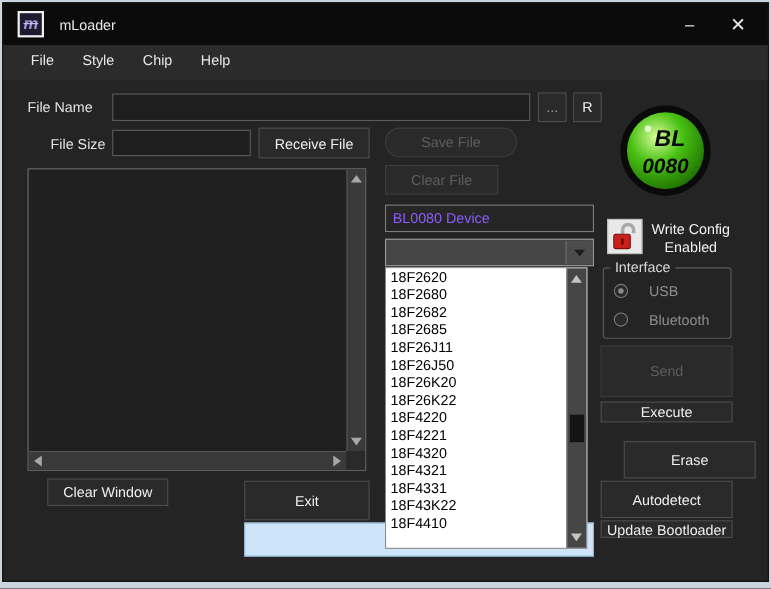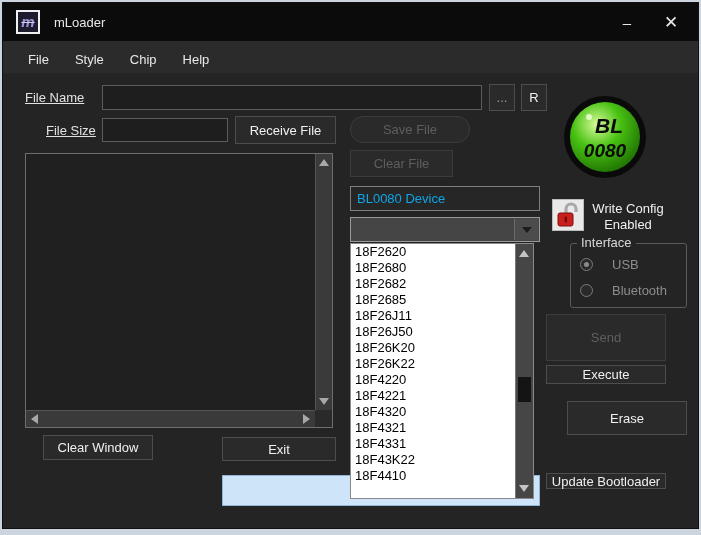--- a/index.html
+++ b/index.html
@@ -33,25 +33,25 @@
   .caption-btn {
     position:absolute; top:6px; width:34px; height:26px;
     display:flex; align-items:center; justify-content:center;
     color:#e8e8e8; font-size:15px;
   }
   #btn-min { right:54px; }
   #btn-close { right:10px; font-size:17px; }
   
   #menubar {
     position:absolute; left:0; top:38px; right:0; height:32px;
-    background:#2b2b2b; display:flex; align-items:flex-end; padding-left:12px;
+    background:#2b2b2b; display:flex; align-items:flex-start; padding-left:12px;
   }
   .menu-item { color:#e8e8e8; font-size:13px; padding:6px 13px; }
   
-  .lbl { position:absolute; color:#e2e2e2; font-size:13px;text-decoration:underline; }
+  .lbl { position:absolute; color:#e2e2e2; font-size:13px; }
   .tinput {
     position:absolute; background:#1e1e1e; border:1px solid #5c5c5c;
     color:#e2e2e2; font-size:13px; padding:0 6px;
     font-family:"Liberation Sans", sans-serif; outline:none;
   }
   .btn {
     position:absolute; background:#2a2a2a; border:1px solid #4d4d4d;
     color:#f0f0f0; font-size:13px; display:flex; align-items:center;
     justify-content:center; font-family:"Liberation Sans", sans-serif;
   }
@@ -71,21 +71,21 @@
   }
   .sb-corner { position:absolute; right:0; bottom:0; width:17px; height:17px; background:#2a2a2a; }
   .arr { position:absolute; width:0; height:0; }
   .arr-up   { border-left:5px solid transparent; border-right:5px solid transparent; border-bottom:7px solid #a8a8a8; left:3px; top:5px; }
   .arr-down { border-left:5px solid transparent; border-right:5px solid transparent; border-top:7px solid #a8a8a8; left:3px; bottom:5px; }
   .arr-left { border-top:5px solid transparent; border-bottom:5px solid transparent; border-right:7px solid #a8a8a8; left:5px; top:3px; }
   .arr-right{ border-top:5px solid transparent; border-bottom:5px solid transparent; border-left:7px solid #a8a8a8; right:5px; top:3px; }
   
   #device-field {
     position:absolute; left:347px; top:183px; width:190px; height:25px;
-    background:#262626; border:1px solid #7e7e7e; color:#0ea5e9;
+    background:#262626; border:1px solid #7e7e7e; color:#8b5cf6;
     font-size:13px; display:flex; align-items:center; padding-left:6px;
   }
   #device-combo {
     position:absolute; left:347px; top:214px; width:190px; height:25px;
     background:#454545; border:1px solid #9a9a9a;
   }
   #combo-btn {
     position:absolute; right:1px; top:1px; bottom:1px; width:24px;
     background:#4c4c4c; border-left:1px solid #6a6a6a;
     display:flex; align-items:center; justify-content:center;
@@ -115,21 +115,21 @@
     background:#e9e9e9; border:1px solid #bcbcbc;
     display:flex; align-items:center; justify-content:center;
   }
   #wc-label {
     position:absolute; left:584px; top:198px; width:82px;
     color:#f0f0f0; font-size:13px; text-align:center; line-height:16px;
   }
   
   #iface-group {
     position:absolute; left:545px; top:240px; width:117px; height:65px;
-    border:1px solid #5a5a5a; border-radius:3px;margin-left:22px;
+    border:1px solid #5a5a5a; border-radius:3px;
   }
   #iface-title {
     position:absolute; left:6px; top:-9px; background:#242424;
     color:#d8d8d8; font-size:13px; padding:0 4px;
   }
   .radio-row { position:absolute; left:9px; display:flex; align-items:center; color:#8d8d8d; font-size:13px;gap:12px; }
   .radio-dot {
     width:13px; height:13px; border:1px solid #7a7a7a; border-radius:50%;
     margin-right:7px; background:#2a2a2a; position:relative;
   }
@@ -258,20 +258,21 @@
     </div>
     <div class="radio-row" style="top:39px;">
       <div class="radio-dot" id="radio1"></div>
       <span>Bluetooth</span>
     </div>
   </div>
 
   <div class="btn disabled" style="left:543px; top:311px; width:120px; height:47px;">Send</div>
   <div class="btn" style="left:543px; top:362px; width:120px; height:19px;">Execute</div>
   <div class="btn" style="left:564px; top:398px; width:120px; height:34px;">Erase</div>
+  <div class="btn" style="left:543px; top:434px; width:120px; height:34px;">Autodetect</div>
   <div class="btn" style="left:543px; top:470px; width:120px; height:16px;">Update Bootloader</div>
 
   <div class="btn" style="left:40px; top:432px; width:110px; height:25px;">Clear Window</div>
-  <div class="btn" style="left:219px; top:434px; width:114px; height:24px;">Exit</div>
+  <div class="btn" style="left:219px; top:434px; width:114px; height:36px;">Exit</div>
 
   <div id="status-field"></div>
 
 </div>
 
 </body></html>

